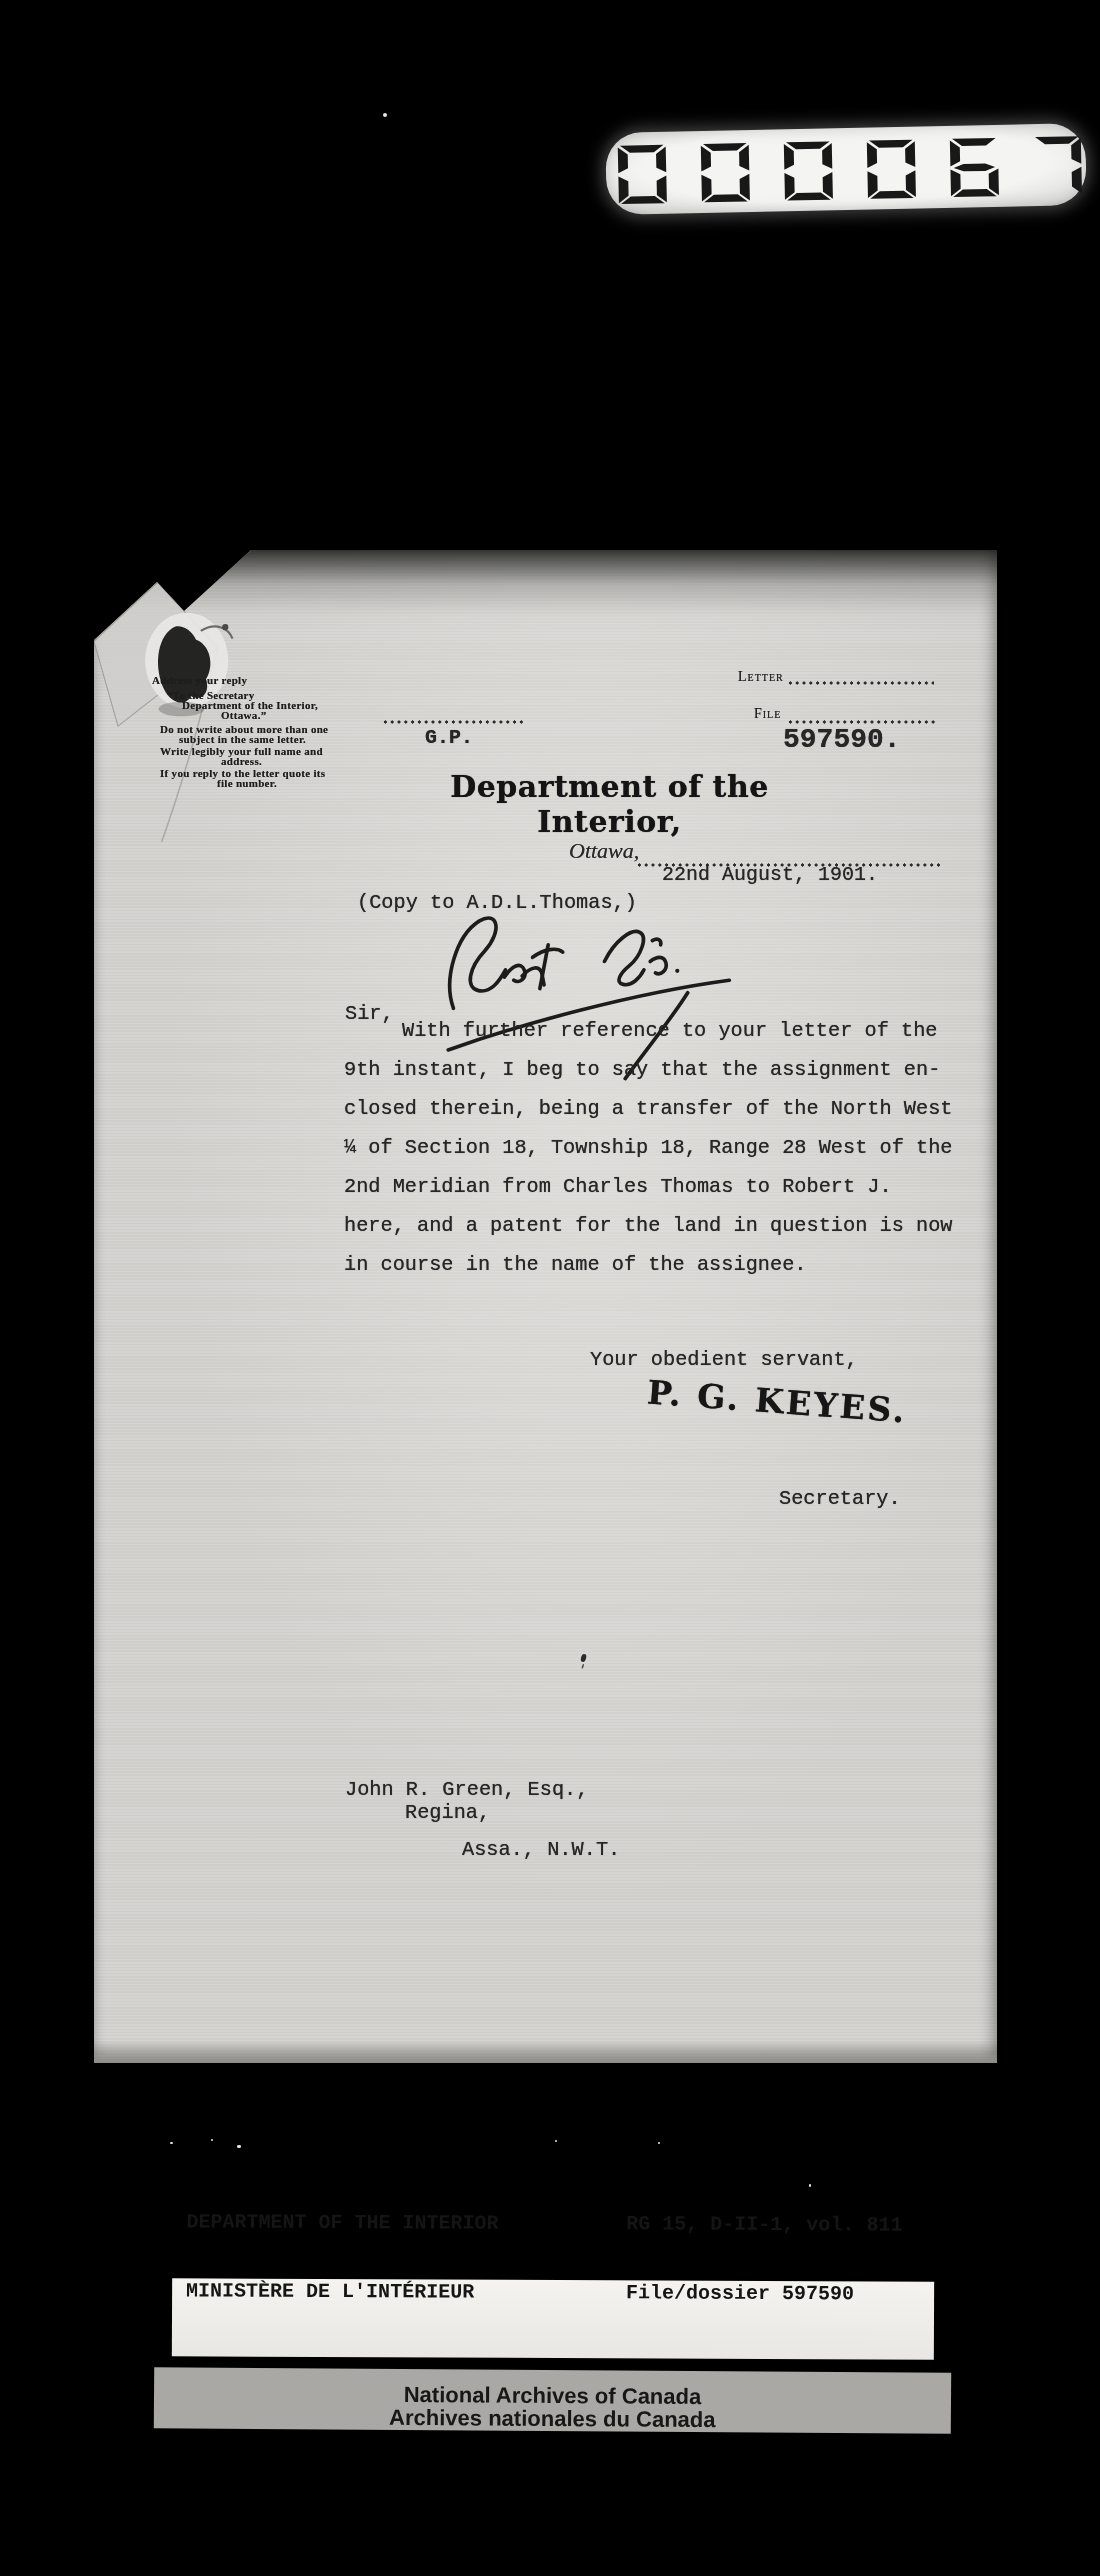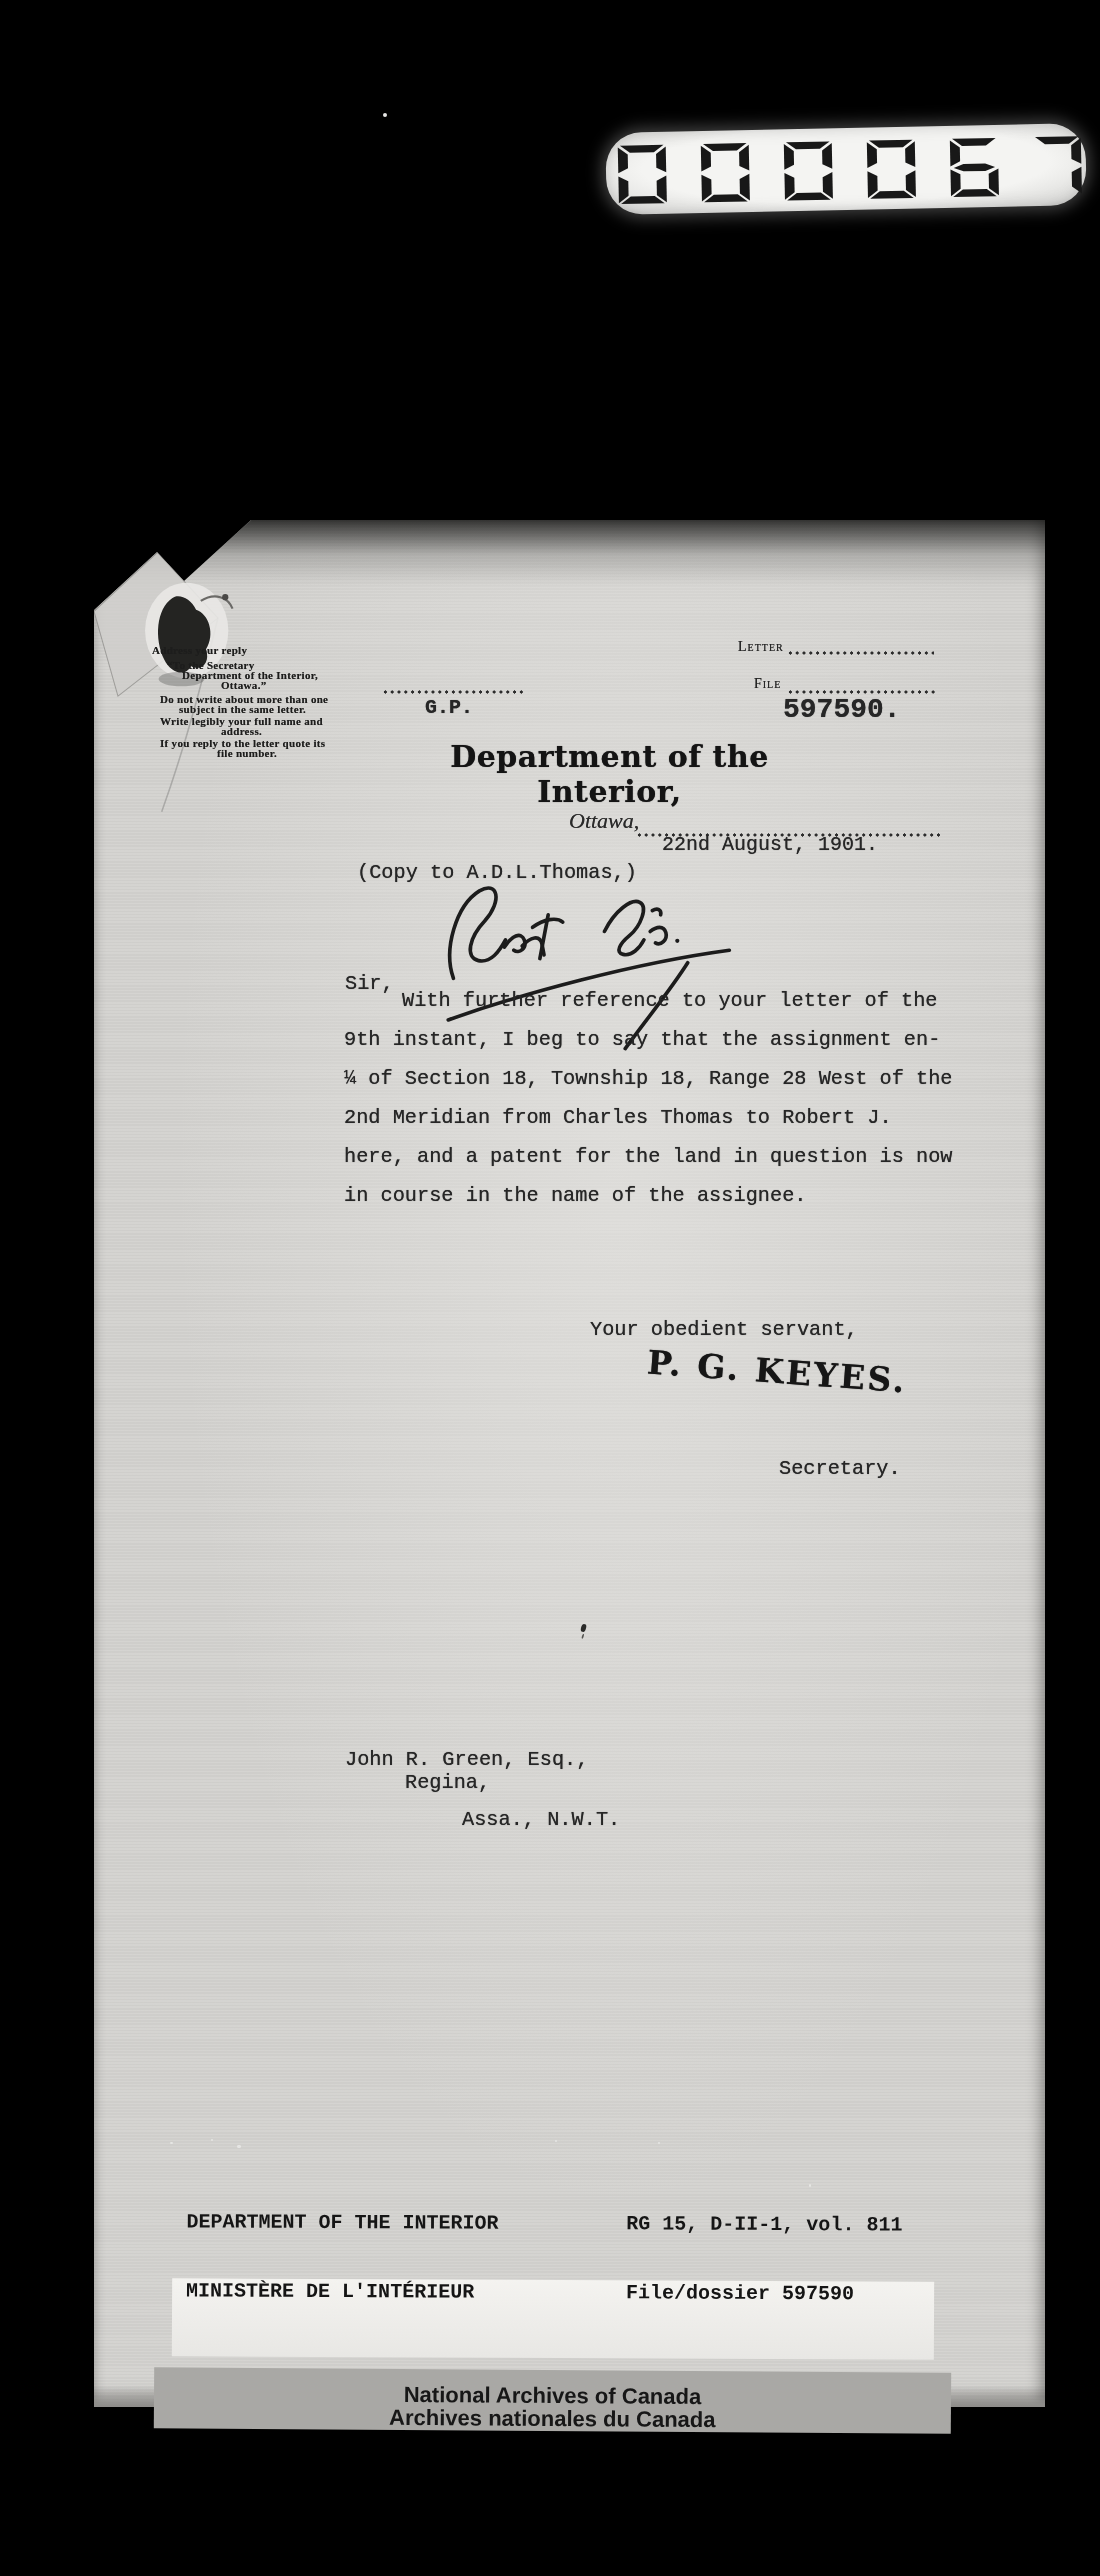--- a/index.html
+++ b/index.html
@@ -10,28 +10,28 @@
   
   .counter{position:absolute;left:606px;top:128px;width:480px;height:82px;
     background:radial-gradient(ellipse at 50% 45%, #f4f4f2 60%, #dcdcda 88%, #bdbdbb 100%);
     border-radius:36px;transform:rotate(-1.2deg);
     box-shadow:0 0 15.6px 4.2px rgba(235,235,233,.28), inset 0 0 13.5px rgba(120,120,120,.35);}
   .counter svg{position:absolute;left:0;top:0;}
 
   .speck{position:absolute;border-radius:50%;background:#e6e6e4;}
 
   
-  .paper{position:absolute;left:94px;top:520px;width:903px;height:1887px;
+  .paper{position:absolute;left:94px;top:550px;width:903px;height:1513px;
     background:
       radial-gradient(ellipse at 55% 34%, rgba(232,231,228,.55), rgba(0,0,0,0) 60%),
       repeating-linear-gradient(180deg, rgba(0,0,0,.022) 0 1.6px, rgba(255,255,255,.02) 1.6px 3.1px),
       #d4d3d0;
     clip-path:polygon(0 90px,63px 32px,90px 61px,157px 0,100% 0,100% 100%,0 100%);
     box-shadow:inset -10.4px 0 14.6px -7.3px rgba(0,0,0,.4), inset 7.3px 0 11.5px -7.3px rgba(0,0,0,.3);
-    color:#232323;padding-left:48px;}
+    color:#232323;}
   .paper::before{content:"";position:absolute;left:0;top:0;right:0;height:78px;
     background:linear-gradient(180deg, rgba(15,15,14,.8), rgba(90,90,88,.3) 45%, rgba(0,0,0,0) 85%);}
   .paper::after{content:"";position:absolute;left:0;bottom:0;right:0;height:22px;
     background:linear-gradient(180deg, rgba(0,0,0,0), rgba(95,94,91,.4) 55%, #8f8e8b 95%);}
 
   .corner-art{position:absolute;left:0;top:0;}
 
   
   .lh{position:absolute;font-family:"Liberation Serif",serif;font-weight:bold;
       font-size:11px;line-height:1;color:#1d1d1c;letter-spacing:0.3px;
@@ -195,20 +195,21 @@
         <circle cx="500" cy="178" r="4" fill="#1c1c1c" stroke="none"></circle>
         <path d="M60,330 C200,280 420,220 600,196"></path>
         <path d="M520,220 C490,268 440,330 400,385"></path>
       </g>
     </svg>
 
     <div class="tw" style="left:251px;top:430px;">Sir,</div>
     <div class="body-lines">
       <div class="indent">With further reference to your letter of the</div>
       <div>9th instant, I beg to say that the assignment en-</div>
+      <div>closed therein, being a transfer of the North West</div>
       <div>¼ of Section 18, Township 18, Range 28 West of the</div>
       <div>2nd Meridian from Charles Thomas to Robert J.</div>
       <div>here, and a patent for the land in question is now</div>
       <div>in course in the name of the assignee.</div>
     </div>
 
     <div class="tw" style="left:496px;top:776px;">Your obedient servant,</div>
     <div class="signature">P. G. KEYES.</div>
     <div class="tw" style="left:685px;top:915px;">Secretary.</div>
 

